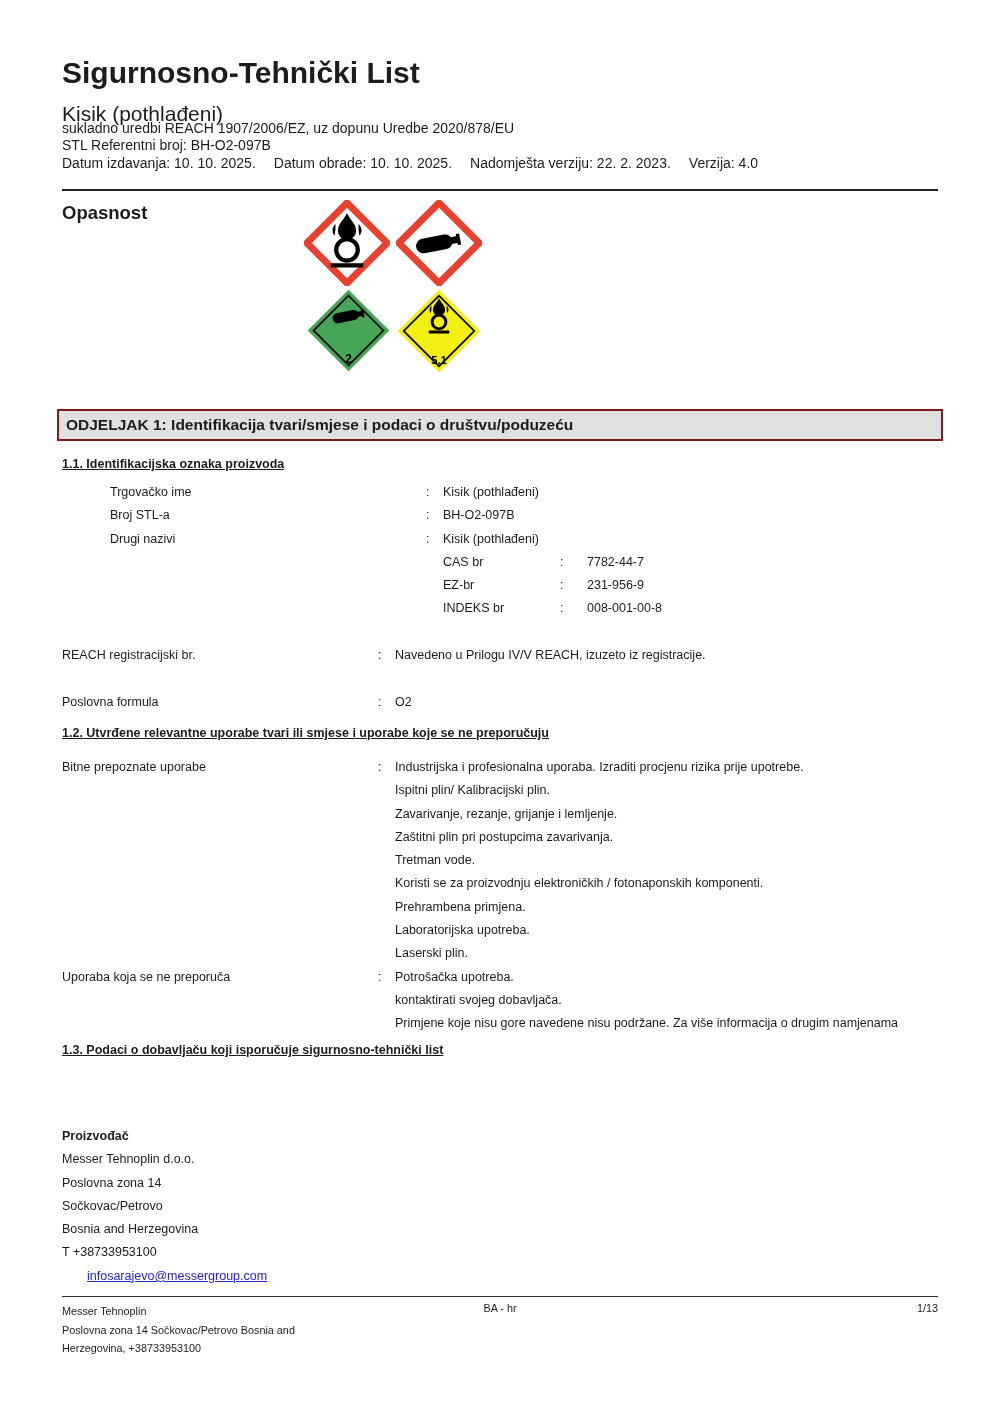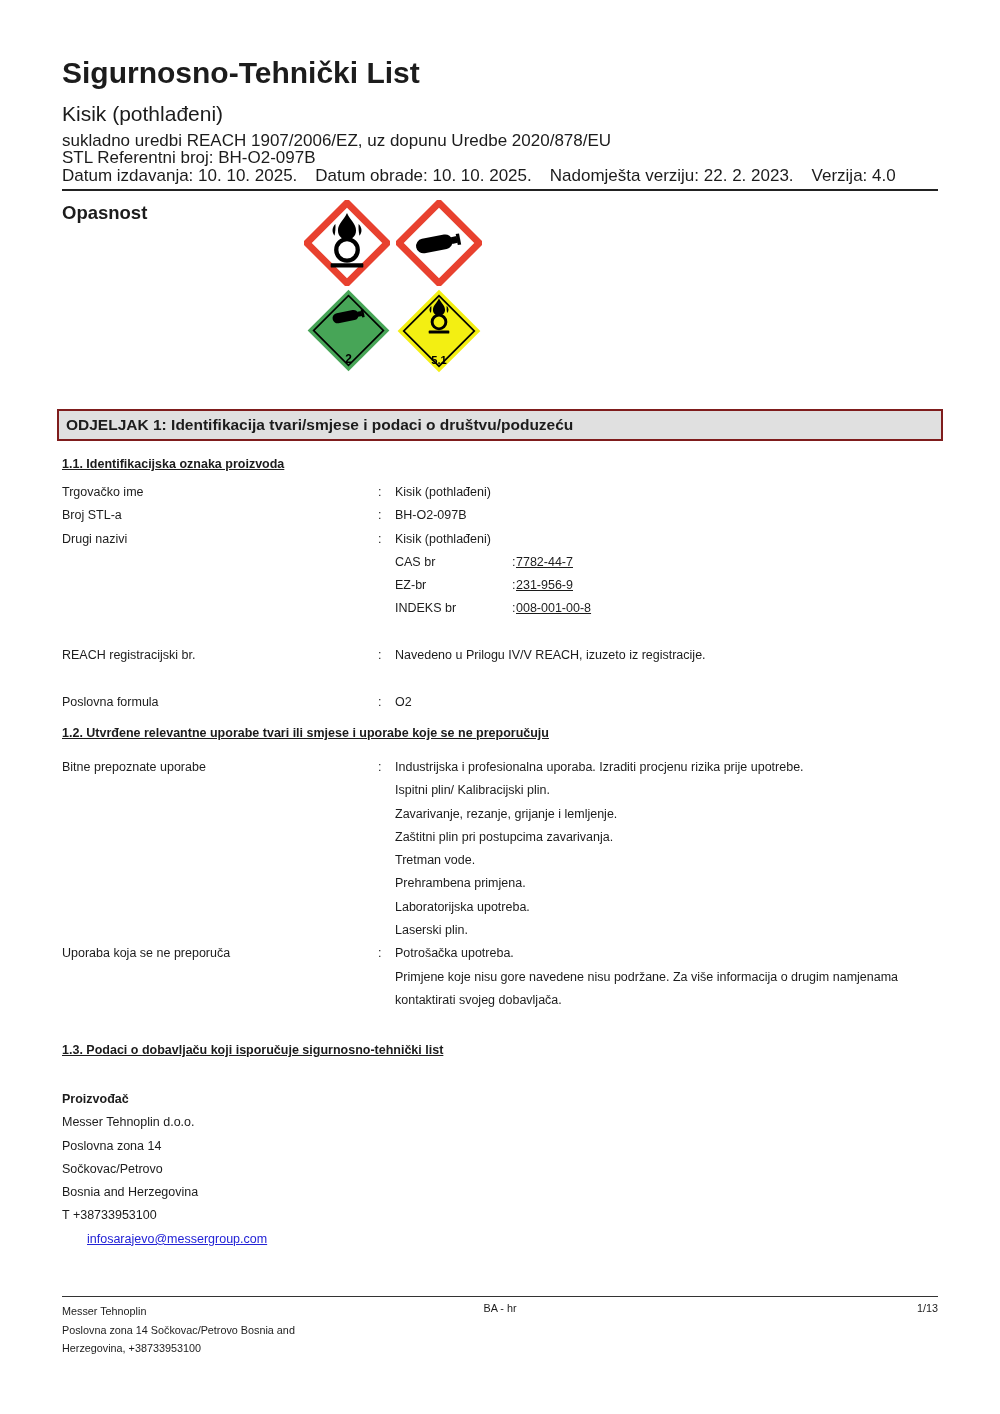--- a/index.html
+++ b/index.html
@@ -7,21 +7,21 @@
   body {
     width:1000px; height:1414px; position:relative; overflow:hidden;
     font-family:"Liberation Sans","DejaVu Sans",sans-serif;
     color:#1c1c1c;
   }
   .abs { position:absolute; }
 
   
   .doc-title { left:62px; top:56px; font-size:30px; font-weight:bold; letter-spacing:0; }
   .doc-subtitle { left:62px; top:102px; font-size:21px; font-weight:normal; }
-  .meta { left:62px; top:132px; font-size:17px; line-height:17.4px; color:#1c1c1c; }
+  .meta { left:62px; top:120px; font-size:14px; line-height:17.4px; color:#1c1c1c; }
   .meta .seg { margin-right:18px; }
   .rule-top { left:62px; top:189px; width:876px; border-top:2px solid #222; }
 
   
   .signal-word { left:62px; top:202px; font-size:18.5px; font-weight:bold; }
   .picto { position:absolute; }
 
   
   .section-box {
     left:57px; top:409px; width:886px; height:32px;
@@ -34,24 +34,24 @@
   .h13 { left:62px; top:1043px; }
 
   
   .rows { position:absolute; left:62px; width:876px; }
   .row { position:relative; height:23.3px; line-height:23.3px; font-size:12.5px; }
   .row .lbl { position:absolute; left:0; white-space:nowrap; }
   .row .sep { position:absolute; left:316px; }
   .row .val { position:absolute; left:333px; white-space:nowrap; }
   .row.sub .lbl { left:333px; }
   .row.sub .sep { left:450px; }
-  .row.sub .val { left:454px;text-decoration:underline; }
-
-  
-  .supplier { left:62px; top:1088px; font-size:12.5px; line-height:23.3px; }
+  .row.sub .val { left:477px; }
+
+  
+  .supplier { left:62px; top:1125px; font-size:12.5px; line-height:23.3px; }
   .supplier .producer { font-weight:bold; }
   .supplier a { color:var(--link-blue,#2323d6); text-decoration:underline;padding-left:25px; }
 
   
   .rule-bottom { left:62px; top:1296px; width:876px; border-top:1.5px solid #333; }
   .footer-left { left:62px; top:1302px; font-size:10.8px; line-height:18.6px; }
   .footer-center { left:0; top:1302px; width:1000px; text-align:center; font-size:10.8px; }
   .footer-right { left:62px; top:1302px; width:876px; text-align:right; font-size:10.8px; }
 
   
@@ -117,21 +117,21 @@
   <path class="ink" d="M59 20.5 C61.5 23 61.8 26.5 59.5 29 C58.8 26 58.7 23.3 59 20.5 Z"></path>
   <circle class="ink-stroke" cx="50" cy="39.5" r="8" stroke-width="3.4"></circle>
   <rect class="ink" x="38" y="49.5" width="24" height="3.4" rx="1"></rect>
   <text class="adr-num" x="50" y="88" font-size="13" text-anchor="middle">5.1</text>
 </svg>
 
 <div class="abs section-box">ODJELJAK 1: Identifikacija tvari/smjese i podaci o društvu/poduzeću</div>
 
 <div class="abs sub-heading h11">1.1. Identifikacijska oznaka proizvoda</div>
 
-<div class="rows" style="top:481px;">
+<div class="rows" style="top:481px;margin-left:48px;">
   <div class="row">
     <span class="lbl">Trgovačko ime</span>
     <span class="sep">:</span>
     <span class="val">Kisik (pothlađeni)</span>
   </div>
   <div class="row">
     <span class="lbl">Broj STL-a</span>
     <span class="sep">:</span>
     <span class="val">BH-O2-097B</span>
   </div>
@@ -187,38 +187,41 @@
   <div class="row">
       <span class="val">Zavarivanje, rezanje, grijanje i lemljenje.</span>
     </div>
   <div class="row">
       <span class="val">Zaštitni plin pri postupcima zavarivanja.</span>
     </div>
   <div class="row">
       <span class="val">Tretman vode.</span>
     </div>
   <div class="row">
+      <span class="val">Koristi se za proizvodnju elektroničkih / fotonaponskih komponenti.</span>
+    </div>
+  <div class="row">
       <span class="val">Prehrambena primjena.</span>
     </div>
   <div class="row">
       <span class="val">Laboratorijska upotreba.</span>
     </div>
   <div class="row">
       <span class="val">Laserski plin.</span>
     </div>
   <div class="row">
     <span class="lbl">Uporaba koja se ne preporuča</span>
     <span class="sep">:</span>
     <span class="val">Potrošačka upotreba.</span>
   </div>
   <div class="row">
+      <span class="val">kontaktirati svojeg dobavljača.</span>
+    </div>
+  <div class="row">
       <span class="val">Primjene koje nisu gore navedene nisu podržane. Za više informacija o drugim namjenama</span>
-    </div>
-  <div class="row">
-      <span class="val">kontaktirati svojeg dobavljača.</span>
     </div>
 </div>
 
 <div class="abs sub-heading h13">1.3. Podaci o dobavljaču koji isporučuje sigurnosno-tehnički list</div>
 
 <div class="abs supplier">
   <div class="producer">Proizvođač</div>
   <div>Messer Tehnoplin d.o.o.</div>
   <div>Poslovna zona 14</div>
   <div>Sočkovac/Petrovo</div>

